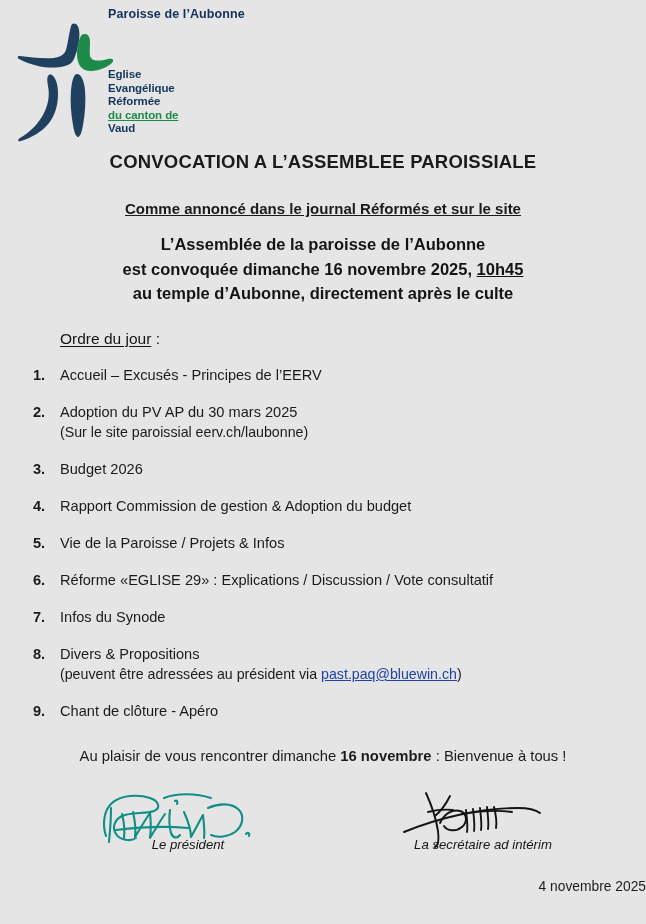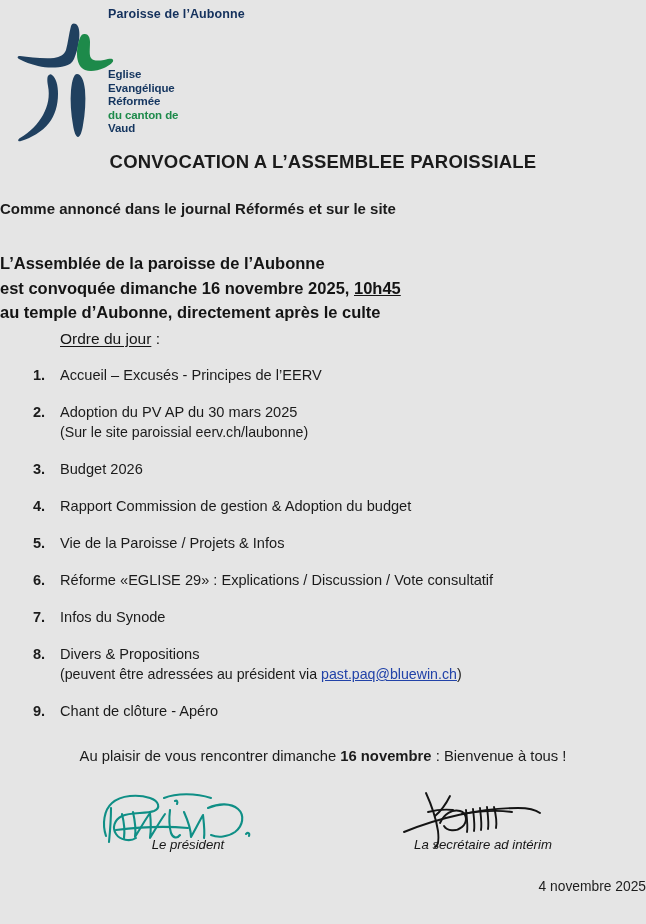--- a/index.html
+++ b/index.html
@@ -53,54 +53,56 @@
     left: 108px;
     top: 68px;
     font-size: 11.5px;
     line-height: 13.6px;
     font-weight: bold;
     color: #14355f;
     letter-spacing: -0.1px;
   }
   .logo-words .green {
     color: #1d8a4a;
+    text-decoration: underline;
   }
 
   
   .doc-title {
     position: absolute;
     left: 0;
     right: 0;
     top: 151px;
     text-align: center;
     font-size: 18.5px;
     font-weight: bold;
     letter-spacing: 0.2px;
     color: #1b1b1b;
   }
   .subtitle {
     position: absolute;
     left: 0;
     right: 0;
     top: 200px;
+    text-align: center;
     font-size: 15px;
     font-weight: bold;
     color: #1b1b1b;
+    text-decoration: underline;
   }
   .summon {
     position: absolute;
     left: 0;
     right: 0;
     top: 232px;
-    text-align: left;
+    text-align: center;
     font-size: 16.5px;
     font-weight: bold;
     line-height: 24.5px;
     color: #141414;
-    margin-top: 19px;
   }
   .summon u {
     text-decoration: underline;
     text-underline-offset: 1px;
   }
 
   
   .agenda {
     position: absolute;
     left: 0;

